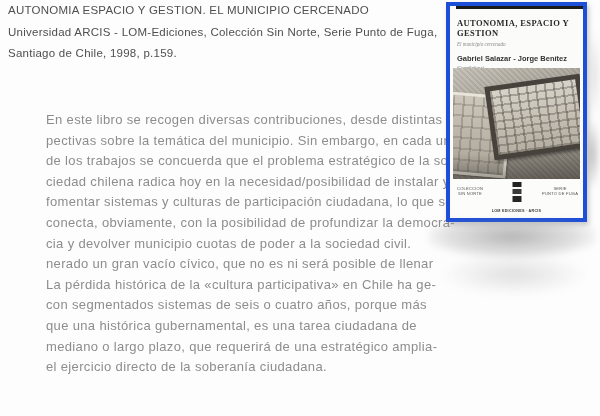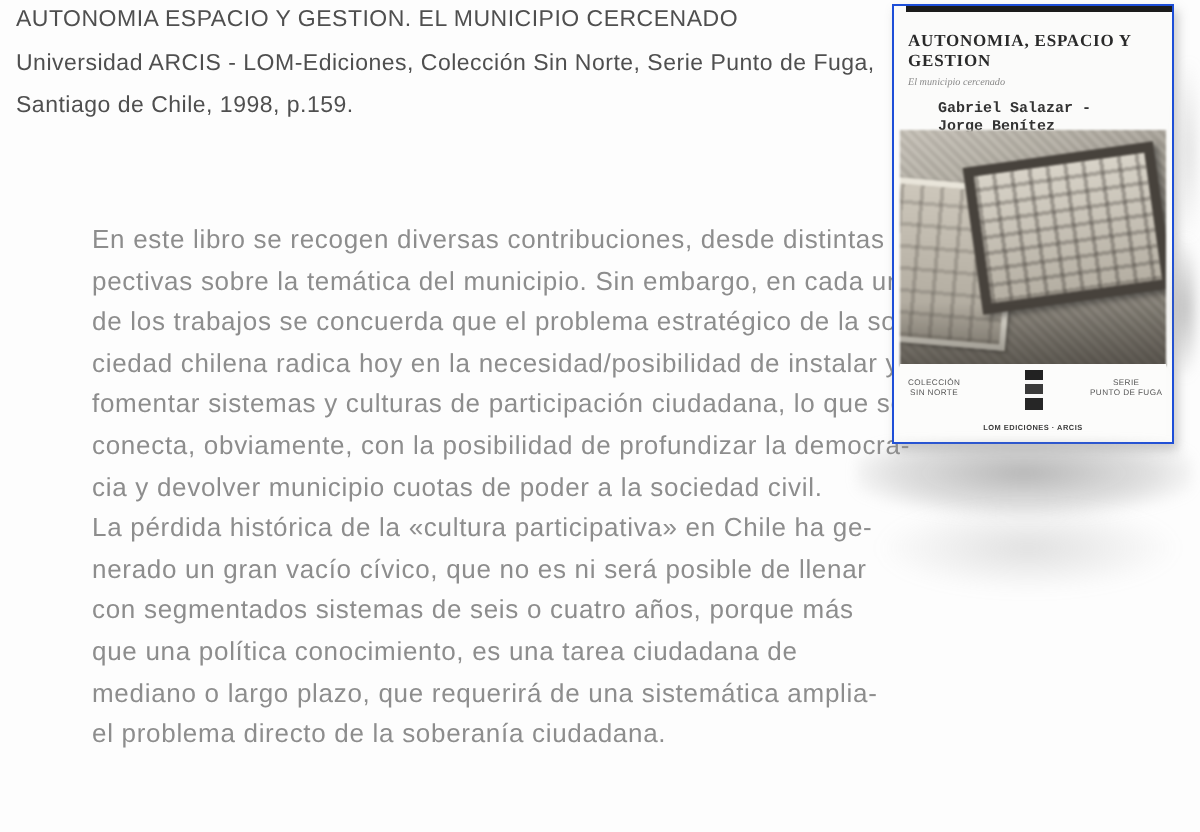--- a/index.html
+++ b/index.html
@@ -17,35 +17,35 @@
   .citation .wrap{white-space:normal;}
   
   .excerpt{
     position:absolute;left:46px;top:110px;
     font-size:13px;line-height:20.6px;color:#8d8d8d;
     letter-spacing:.35px;filter:blur(.35px);white-space:nowrap;
   }
   
   .book-cover{
     position:absolute;left:446px;top:2px;width:141px;height:220px;
-    background:#fbfbfa;border:1px solid #1d4ed8;box-sizing:border-box;
+    background:#fbfbfa;border:4px solid #1d4ed8;box-sizing:border-box;
     box-shadow:2px 3px 5px rgba(140,140,140,.45);
   }
   .cover-top-bar{position:absolute;top:0;left:6px;right:0;height:3px;background:#1b1b1b;}
   .cover-title{
     margin:12px 7px 0;font-family:"Liberation Serif",serif;font-weight:bold;
     font-size:8.5px;line-height:10px;letter-spacing:.4px;color:#2a2a2a;filter:blur(.3px);
   }
   .cover-subtitle{
     margin:4px 7px 0;font-family:"Liberation Serif",serif;font-style:italic;
     font-size:6px;line-height:7px;color:#8a8a8a;transform:scale(.85);
     transform-origin:left top;filter:blur(.35px);
   }
   .cover-authors{
-    margin:5px 22px 0;font-family:Liberation Mono, monospace;font-weight:bold;
+    margin:5px 7px 0;font-family:Liberation Sans, sans-serif;font-weight:bold;
     font-size:7.5px;line-height:9px;color:#333;filter:blur(.3px);
   }
   .cover-role{
     margin:2px 7px 0;font-family:"Liberation Serif",serif;font-size:6px;line-height:7px;
     color:#666;transform:scale(.72);transform-origin:left top;filter:blur(.35px);
   }
   
   .cover-photo{
     position:absolute;left:3px;right:3px;top:62px;height:118px;overflow:hidden;
     background:
@@ -129,26 +129,26 @@
   </header>
 
   <section class="excerpt">
       <div>En este libro se recogen diversas contribuciones, desde distintas pers-</div>
       <div>pectivas sobre la temática del municipio. Sin embargo, en cada uno</div>
       <div>de los trabajos se concuerda que el problema estratégico de la so-</div>
       <div>ciedad chilena radica hoy en la necesidad/posibilidad de instalar y</div>
       <div>fomentar sistemas y culturas de participación ciudadana, lo que se</div>
       <div>conecta, obviamente, con la posibilidad de profundizar la democra-</div>
       <div>cia y devolver municipio cuotas de poder a la sociedad civil.</div>
+      <div>nerado un gran vacío cívico, que no es ni será posible de llenar</div>
       <div>La pérdida histórica de la «cultura participativa» en Chile ha ge-</div>
-      <div>nerado un gran vacío cívico, que no es ni será posible de llenar</div>
       <div>con segmentados sistemas de seis o cuatro años, porque más</div>
-      <div>que una política conocimiento, es una tarea ciudadana de</div>
-      <div>mediano o largo plazo, que requerirá de una sistemática amplia-</div>
-      <div>el problema directo de la soberanía ciudadana.</div>
+      <div>que una histórica gubernamental, es una tarea ciudadana de</div>
+      <div>mediano o largo plazo, que requerirá de una estratégico amplia-</div>
+      <div>el ejercicio directo de la soberanía ciudadana.</div>
     </section>
 
   <aside class="book-cover">
     <div class="cover-top-bar"></div>
     <div class="cover-title">AUTONOMIA, ESPACIO Y GESTION</div>
     <div class="cover-subtitle">El municipio cercenado</div>
     <div class="cover-authors">Gabriel Salazar - Jorge Benítez</div>
     <div class="cover-role">(Compiladores)</div>
 
     <div class="cover-photo">

